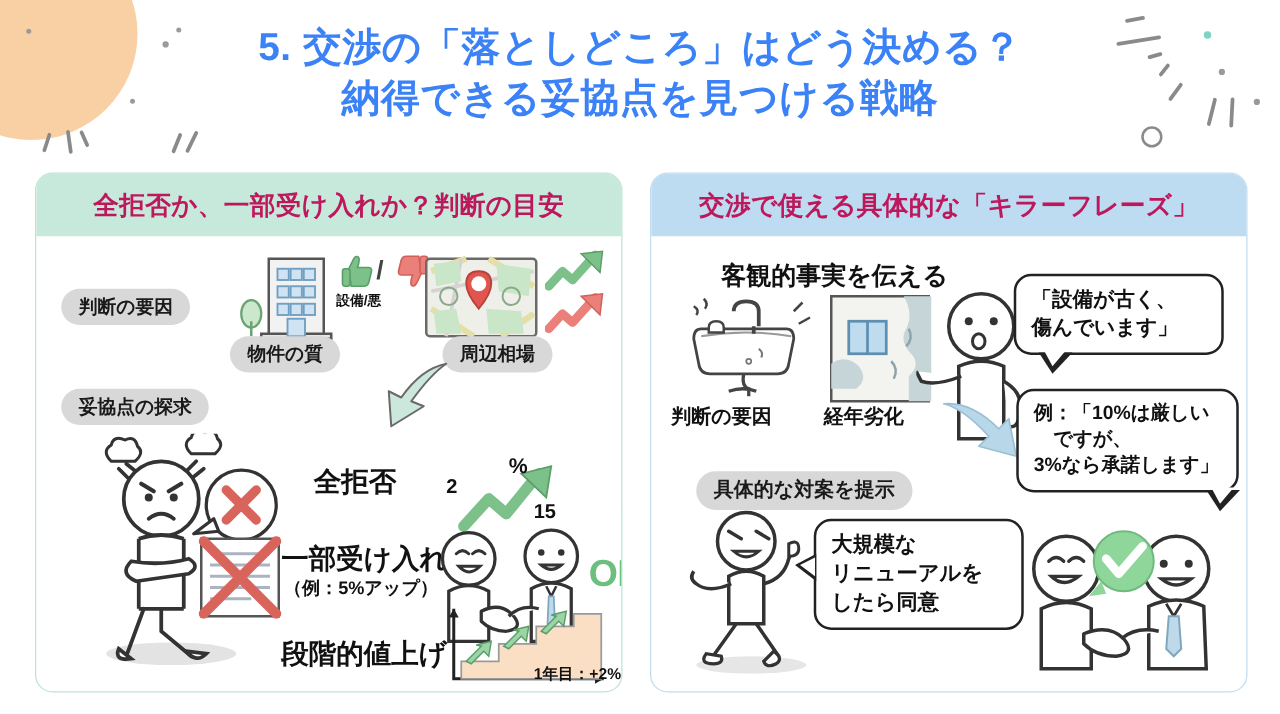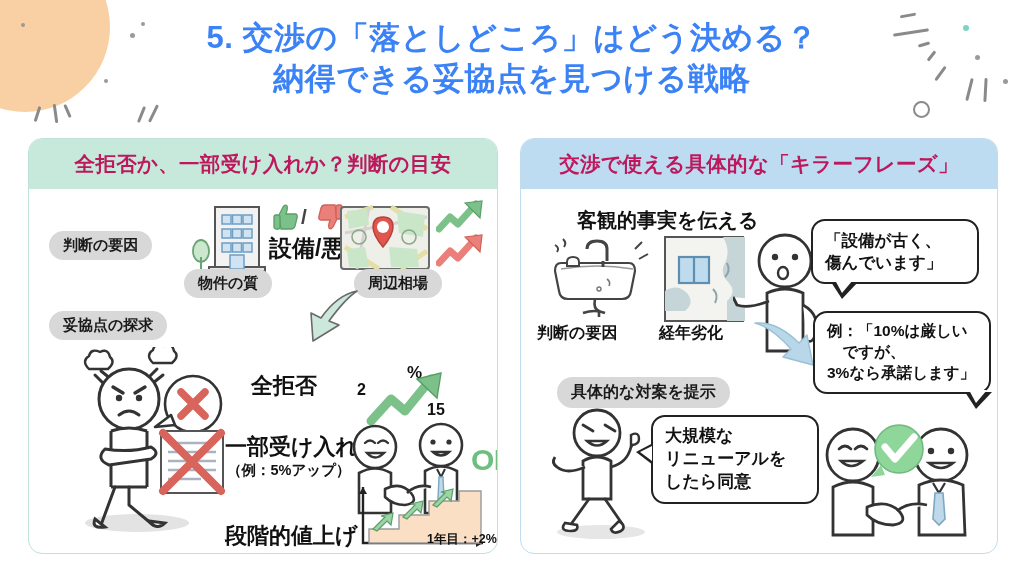--- a/index.html
+++ b/index.html
@@ -156,21 +156,21 @@
 
       <svg class="art" style="left:243px;top:14px;" width="28" height="28" viewBox="0 0 28 28">
         <path d="M7 12 L11 4 Q13 1 15 3 Q16 5 14 11 L23 11 Q26 11 25 15 L23 23 Q22 26 19 26 L9 26 Z" fill="#7cc189" stroke="#5a9e68" stroke-width="1.3"></path>
         <rect x="2" y="12" width="6" height="14" rx="2" fill="#7cc189" stroke="#5a9e68" stroke-width="1.3"></rect>
       </svg>
       <div class="plain" style="left:272px;top:16px;font-size:21px;color:#444;">/</div>
       <svg class="art" style="left:287px;top:14px;" width="28" height="28" viewBox="0 0 28 28">
         <path d="M21 16 L17 24 Q15 27 13 25 Q12 23 14 17 L5 17 Q2 17 3 13 L5 5 Q6 2 9 2 L19 2 Z" fill="#ea8079" stroke="#cf6159" stroke-width="1.3"></path>
         <rect x="20" y="2" width="6" height="14" rx="2" fill="#ea8079" stroke="#cf6159" stroke-width="1.3"></rect>
       </svg>
-      <div class="plain" style="left:240px;top:44px;font-size:23px;">設備/悪</div>
+      <div class="plain" style="left:240px;top:44px;font-size:11px;">設備/悪</div>
       <div class="pill" style="left:155px;top:80px;">物件の質</div>
 
       <svg class="art" style="left:310px;top:14px;" width="92" height="72" viewBox="0 0 92 72">
         <rect x="2" y="4" width="88" height="62" rx="3" fill="#efefe9" stroke="#6a6a6a" stroke-width="2"></rect>
         <path d="M6 14 L34 4 M52 4 L88 26 M6 44 L40 66 M62 66 L88 48" stroke="#e4dfa6" stroke-width="5" fill="none"></path>
         <path d="M6 30 L88 14 M30 4 L18 66" stroke="#d6d2d2" stroke-width="3" fill="none"></path>
         <path d="M8 8 L28 6 L30 22 L10 26 Z" fill="#c9e6c8"></path>
         <path d="M58 8 L86 12 L84 34 L60 30 Z" fill="#c9e6c8"></path>
         <path d="M8 46 L26 44 L30 64 L10 64 Z" fill="#c9e6c8"></path>
         <path d="M50 44 L78 46 L80 64 L52 64 Z" fill="#c9e6c8"></path>
@@ -230,21 +230,21 @@
           <line x1="13" y1="34" x2="61" y2="34"></line>
             <line x1="13" y1="43" x2="61" y2="43"></line>
           <line x1="13" y1="52" x2="46" y2="52"></line>
         </g>
         <path d="M8 6 L66 64 M66 6 L8 64" stroke="#d9645c" stroke-width="8" stroke-linecap="round"></path>
       </svg>
 
       <div class="plain" style="left:222px;top:182px;font-size:22px;">全拒否</div>
       <div class="plain" style="left:196px;top:243px;font-size:22px;">一部受け入れ</div>
       <div class="plain" style="left:198px;top:272px;font-size:14.5px;">（例：5%アップ）</div>
-      <div class="plain" style="left:196px;top:332px;font-size:22px;">段階的値上げ</div>
+      <div class="plain" style="left:196px;top:319px;font-size:22px;">段階的値上げ</div>
 
       <svg class="art" style="left:336px;top:182px;" width="84" height="56" viewBox="0 0 84 56">
         <path d="M6 50 L26 28 L40 40 L66 8" fill="none" stroke="#7cc189" stroke-width="9" stroke-linejoin="round" stroke-linecap="round"></path>
         <path d="M52 8 L76 2 L72 27 Z" fill="#7cc189" stroke="#5a9e68" stroke-width="1.4"></path>
       </svg>
       <div class="num" style="left:328px;top:192px;font-size:16px;">2</div>
       <div class="num" style="left:378px;top:174px;font-size:17px;">%</div>
       <div class="num" style="left:398px;top:212px;font-size:16px;">15</div>
 
       <svg class="art" style="left:316px;top:232px;" width="130" height="98" viewBox="0 0 130 98">

